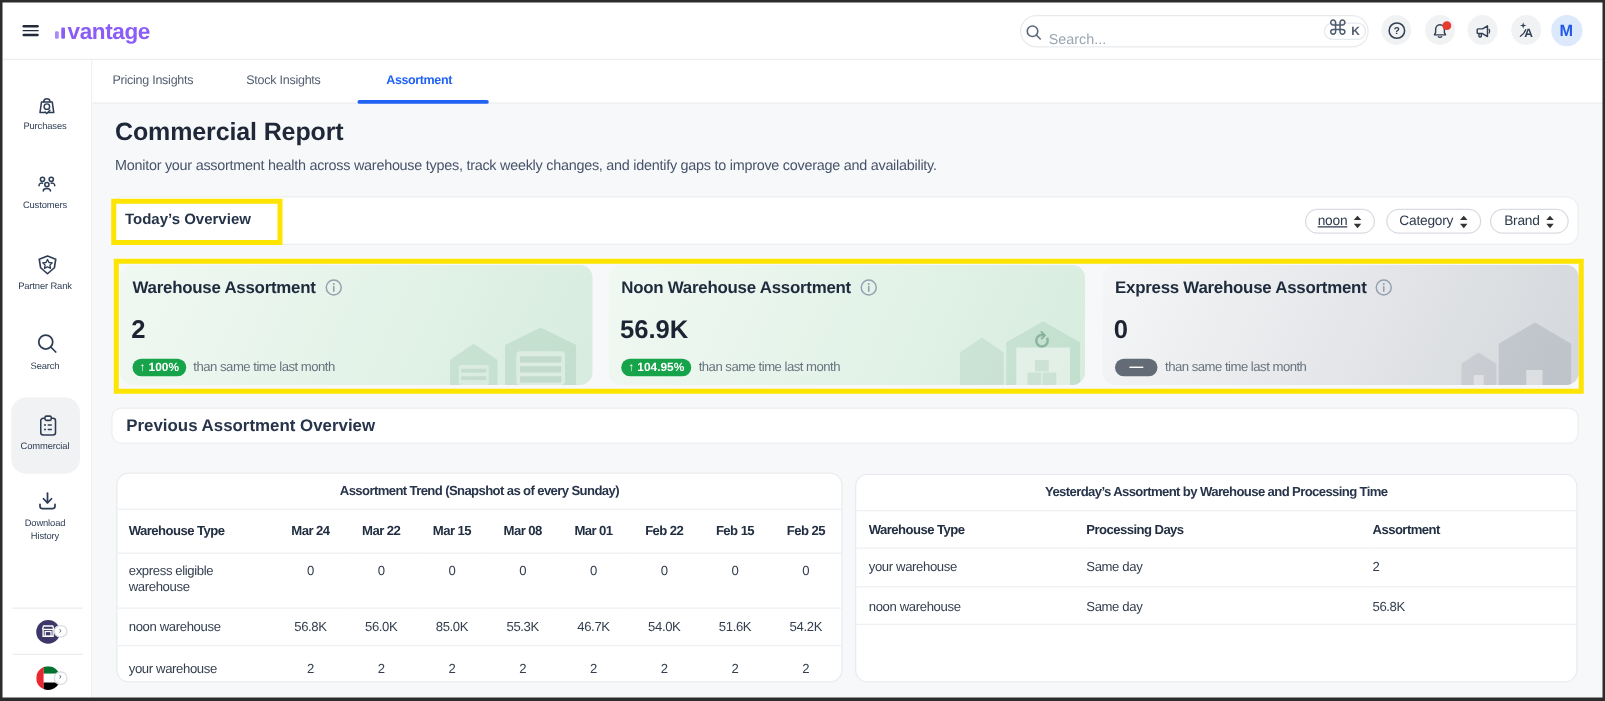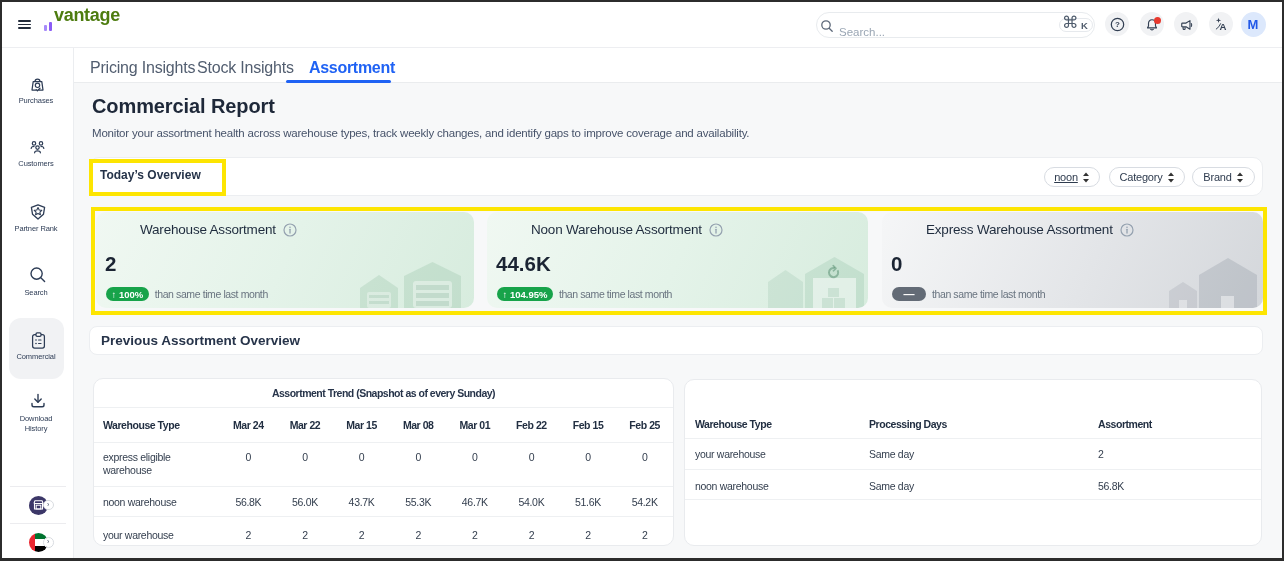--- a/index.html
+++ b/index.html
@@ -5,51 +5,51 @@
   * { margin:0; padding:0; box-sizing:border-box; }
   html,body { width:1284px; height:561px; overflow:hidden; }
   body { font-family:"Liberation Sans", sans-serif; position:relative; background:#fff; }
   .abs { position:absolute; }
   #frame { left:0; top:0; width:1284px; height:561px; border:2px solid #2c2c2c; border-bottom-width:3px; z-index:99; pointer-events:none; }
   
   #topbar { left:2px; top:2px; width:1280px; height:46px; background:#fff; border-bottom:1px solid #edeef1; }
   #burger div { width:12.5px; height:1.8px; background:#222b3a; border-radius:1px; margin-bottom:1.9px; }
   #logobar1 { left:44px; top:25px; width:3px; height:5.5px; background:#a78bfa; border-radius:1px; }
   #logobar2 { left:48.5px; top:21.5px; width:3.4px; height:9px; background:#8b5cf6; border-radius:1px; }
-  #logotext { left:54px; top:5px; font-size:18px; font-weight:700; color:#4d7c0f; letter-spacing:-0.3px; }
+  #logotext { left:54px; top:15px; font-size:18px; font-weight:700; color:#8b5cf6; letter-spacing:-0.3px; }
   #search { left:816px; top:12px; width:279px; height:26px; border:1px solid #e8ebee; border-radius:13px; background:#fff; }
   #searchtxt { left:839px; top:26px; font-size:11.5px; color:#9aa6b4; }
   #cmdk { left:1059px; top:17.5px; width:34px; height:14.5px; border:1px solid #e6e9ed; border-radius:8px; }
   .iconcircle { width:24px; height:24px; border-radius:50%; background:#f1f2f4; top:12px; display:flex; align-items:center; justify-content:center; }
   
   #sidebar { left:2px; top:48px; width:72px; height:511px; background:#fff; border-right:1px solid #ebedf0; }
   .sbitem { position:absolute; left:0; width:72px; text-align:center; color:#2d3c55; }
   .sblabel { font-size:7.5px; letter-spacing:-0.1px; line-height:10px; color:#2d3c55; }
   #sbactive { left:9px; top:318px; width:55px; height:61px; background:#f1f2f4; border-radius:12px; }
   .sbdiv { left:10px; width:56px; height:1px; background:#ececef; }
   
   #content { left:74px; top:48px; width:1208px; height:511px; background:#f7f8f9; }
   #tabbar { left:74px; top:48px; width:1208px; height:35px; background:#fff; border-bottom:1px solid #eaecee; }
-  .tab { position:absolute; top:59px; font-size:16px; letter-spacing:-0.2px; color:#525e70; }
+  .tab { position:absolute; top:59px; font-size:10px; letter-spacing:-0.2px; color:#525e70; }
   #tabul { left:286px; top:80px; width:105px; height:3px; background:#1f62f4; border-radius:2px; }
   #h1 { left:92px; top:94.5px; font-size:20px; font-weight:700; color:#1e2839; letter-spacing:-0.1px; }
   #desc { left:92px; top:126.5px; font-size:11.5px; letter-spacing:-0.2px; color:#47536a; }
   .card { position:absolute; background:#fff; border:1px solid #eceef1; }
   #todaycard { left:89px; top:157px; width:1174px; height:39px; border-radius:10px; }
   #todaytitle { left:100px; top:168px; font-size:12px; font-weight:700; color:#253349; }
   .pill { position:absolute; top:167px; height:20px; border:1px solid #d8dce2; border-radius:10px; background:#fff;
           font-size:11px; letter-spacing:-0.2px; color:#2e3b4e; display:flex; align-items:center; justify-content:center; gap:4px; }
   .ybox { position:absolute; border:4px solid #fde501; z-index:20; pointer-events:none; }
   #ybox1 { left:89px; top:159px; width:137px; height:37px; }
   #ybox2 { left:91px; top:207px; width:1176px; height:108px; }
   .mcard { position:absolute; top:212px; height:96px; border-radius:10px; overflow:hidden; }
   #mc1 { left:96px; width:378px; background:linear-gradient(115deg,#f0f8f2 0%,#e4f3e9 50%,#d7ecde 100%); }
   #mc2 { left:487px; width:381px; background:linear-gradient(115deg,#f0f8f2 0%,#e4f3e9 50%,#d7ecde 100%); }
   #mc3 { left:882px; width:381px; background:linear-gradient(115deg,#f5f6f7 0%,#e3e5e8 55%,#d4d7db 100%); }
-  .mtitle { position:absolute; left:10px; top:10px; font-size:13.5px; letter-spacing:-0.2px; font-weight:400; color:#1e2b3d; display:flex; align-items:center; gap:7px;margin-left:34px; }
+  .mtitle { position:absolute; left:10px; top:10px; font-size:13.5px; letter-spacing:-0.2px; font-weight:700; color:#1e2b3d; display:flex; align-items:center; gap:7px; }
   .mval { position:absolute; left:9px; top:40px; font-size:20.5px; font-weight:700; color:#1b2433; }
   .mrow { position:absolute; left:10px; top:75px; display:flex; align-items:center; gap:6px; }
   .badge { height:14px; border-radius:7px; background:#17a34a; color:#fff; font-size:9.5px; font-weight:700;
            display:flex; align-items:center; padding:0 5.5px; gap:2px; }
   .badgegray { background:#636b76; width:34px; justify-content:center; font-size:11px; }
   .mnote { font-size:10.5px; letter-spacing:-0.4px; color:#68737f; }
   #prevcard { left:89px; top:326px; width:1174px; height:29px; border-radius:8px; }
   #prevtitle { left:101px; top:333px; font-size:13.5px; font-weight:700; color:#27344a; }
   .tcard { position:absolute; top:378px; height:168px; background:#fff; border:1px solid #e9ebee; border-radius:10px; }
   #t1 { left:93px; width:581px;text-decoration:underline; }
@@ -234,21 +234,21 @@
     <rect x="54" y="41" width="11" height="10" fill="rgba(52,130,88,0.13)"></rect>
     <rect x="66" y="41" width="11" height="10" fill="rgba(52,130,88,0.13)"></rect>
     <path d="M66.8 11.1 A4.6 4.6 0 1 0 69.6 13.3" fill="none" stroke="rgba(45,110,75,0.38)" stroke-width="2"></path>
     <path d="M65.2 8.6 L68 11.3 L65.4 13.8" fill="none" stroke="rgba(45,110,75,0.38)" stroke-width="1.6" stroke-linejoin="round" stroke-linecap="round"></path>
   </svg>
   <div class="mtitle">Noon Warehouse Assortment <svg width="14" height="14" viewBox="0 0 14 14">
         <circle cx="7" cy="7" r="6" fill="none" stroke="#94a1af" stroke-width="1.2"></circle>
         <circle cx="7" cy="4.2" r="0.8" fill="#94a1af"></circle>
         <line x1="7" y1="6.3" x2="7" y2="10" stroke="#94a1af" stroke-width="1.3" stroke-linecap="round"></line>
       </svg></div>
-  <div class="mval">44.6K</div>
+  <div class="mval">56.9K</div>
   <div class="mrow">
       <div class="badge">↑ 104.95%</div>
       <div class="mnote">than same time last month</div>
     </div>
 </div>
 <div class="mcard" id="mc3">
   <svg style="position:absolute; left:287px; top:46px;" width="88" height="50" viewBox="0 0 88 50">
     <path d="M0 33 L14 24 L28 33 L28 50 L0 50 Z" fill="rgba(60,70,90,0.11)"></path>
     <rect x="10" y="42" width="8" height="8" fill="rgba(255,255,255,0.40)"></rect>
     <path d="M30 17 L59 0 L88 17 L88 50 L30 50 Z" fill="rgba(60,70,90,0.14)"></path>
@@ -298,21 +298,21 @@
           <td class="num" style="padding-top:8px;">0</td>
       <td class="num" style="padding-top:8px;">0</td>
           <td class="num" style="padding-top:8px;">0</td>
           <td class="num" style="padding-top:8px;">0</td>
           <td class="num" style="padding-top:8px;">0</td>
     </tr>
     <tr style="height:30.6px; border-bottom:1px solid #eef0f2;">
       <td style="padding-left:9px;">noon warehouse</td>
       <td class="num">56.8K</td>
           <td class="num">56.0K</td>
-          <td class="num">43.7K</td>
+          <td class="num">85.0K</td>
           <td class="num">55.3K</td>
       <td class="num">46.7K</td>
           <td class="num">54.0K</td>
           <td class="num">51.6K</td>
           <td class="num">54.2K</td>
     </tr>
     <tr style="height:30px; vertical-align:top;">
       <td style="padding-left:9px; padding-top:11.5px;">your warehouse</td>
       <td class="num" style="padding-top:11.5px;">2</td>
           <td class="num" style="padding-top:11.5px;">2</td>
@@ -320,20 +320,21 @@
           <td class="num" style="padding-top:11.5px;">2</td>
       <td class="num" style="padding-top:11.5px;">2</td>
           <td class="num" style="padding-top:11.5px;">2</td>
           <td class="num" style="padding-top:11.5px;">2</td>
           <td class="num" style="padding-top:11.5px;">2</td>
     </tr>
   </tbody>
     </table>
 </div>
 <div class="tcard" id="t2">
+  <div class="ttitle">Yesterday’s Assortment by Warehouse and Processing Time</div>
   <table style="position:absolute; top:29px; left:0; width:576px;">
     <colgroup>
         <col style="width:184px;">
         <col style="width:229px;">
         <col>
       </colgroup>
     <tbody>
         <tr style="height:29.7px; border-bottom:1px solid #eef0f2;">
       <th style="text-align:left; padding-left:10px;">Warehouse Type</th>
       <th style="text-align:left;">Processing Days</th>

